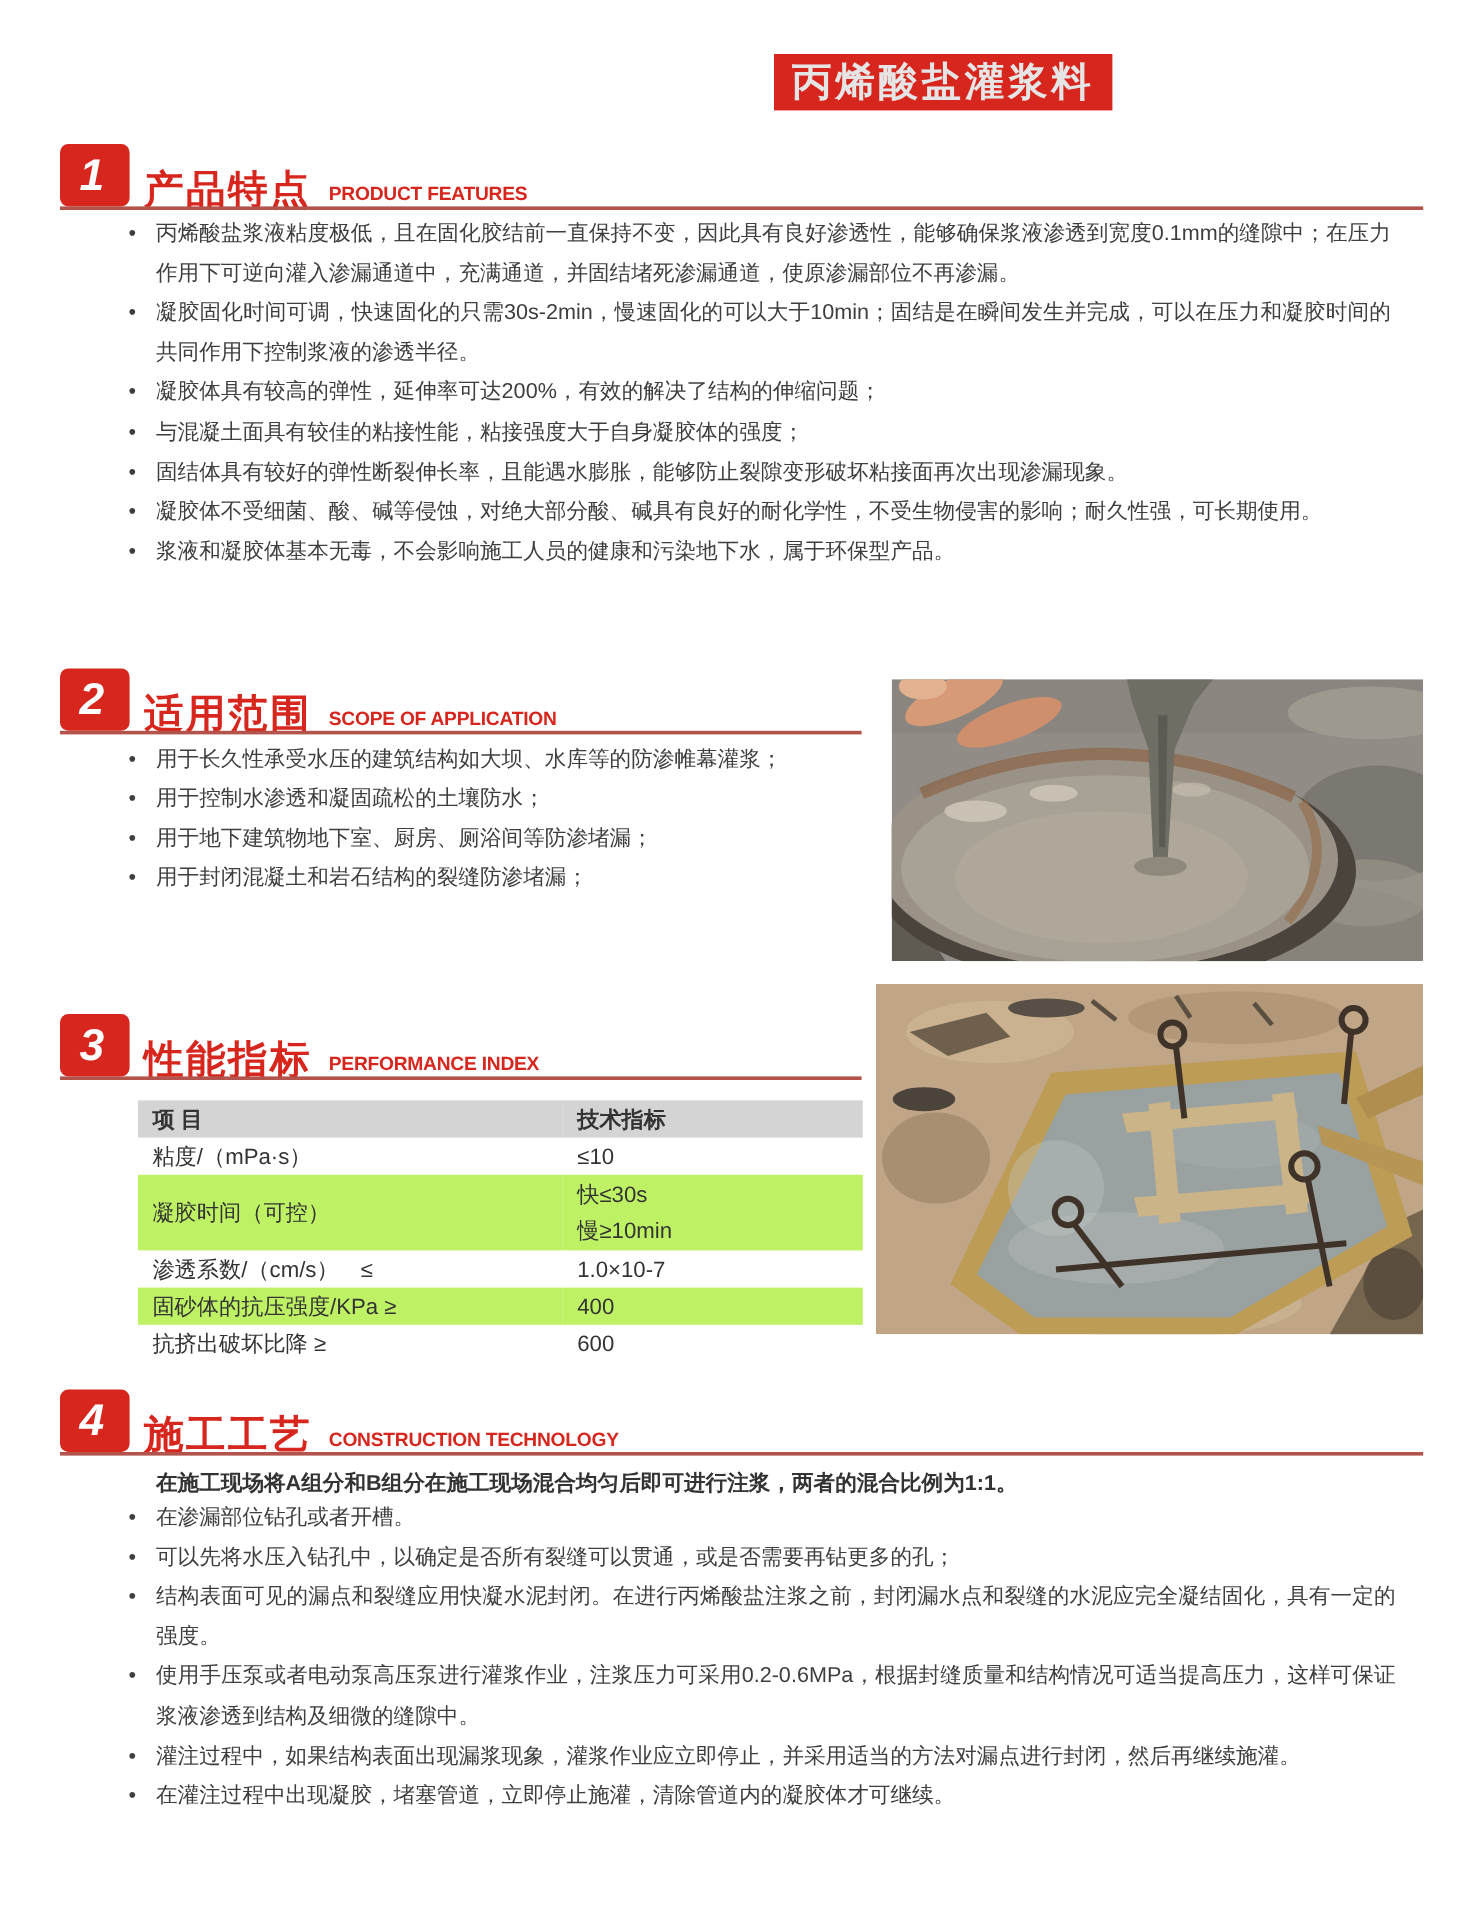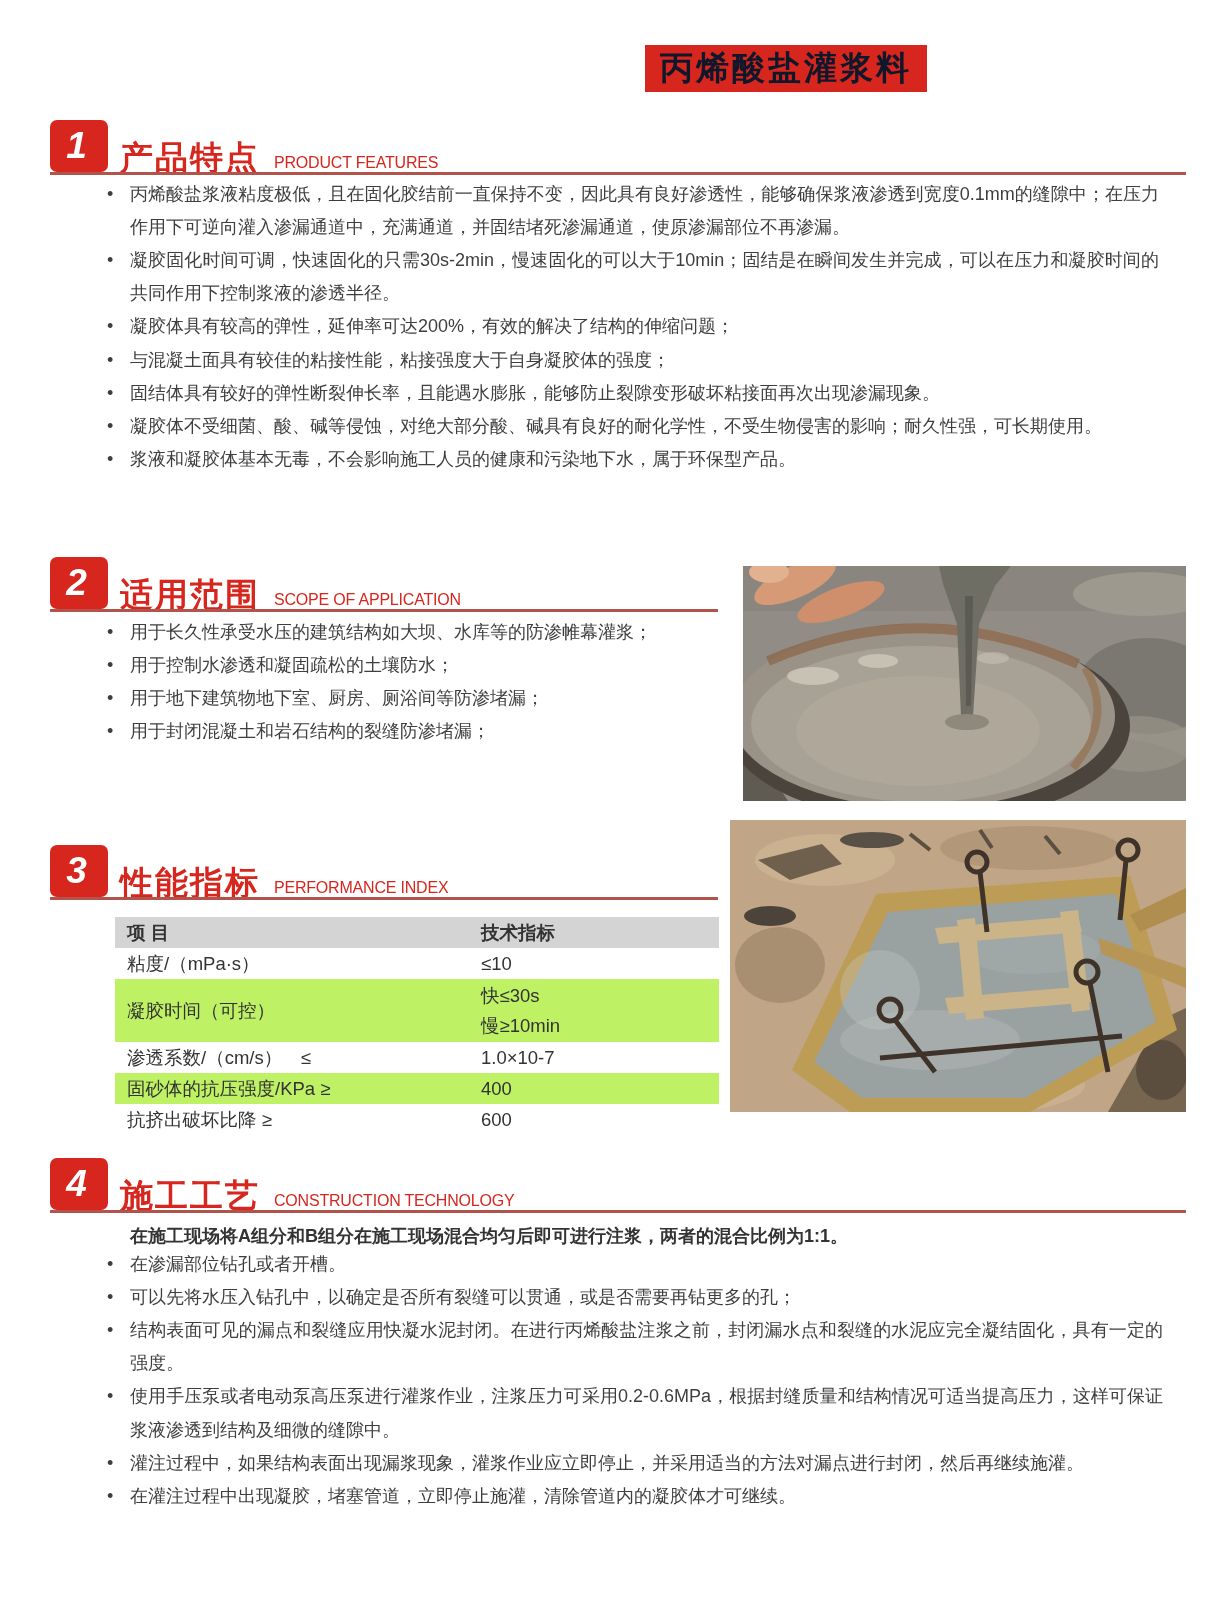--- a/index.html
+++ b/index.html
@@ -1,30 +1,30 @@
 <!DOCTYPE html>
 <html><head>
 <meta charset="utf-8">
 <style>
   html,body{margin:0;padding:0;background:#ffffff;}
   .page{position:relative;width:1232px;height:1600px;background:#fff;overflow:hidden;
         font-family:"Liberation Sans","DejaVu Sans",sans-serif;}
 
   
-  .banner{position:absolute;left:645px;top:45px;height:47px;background:#d7261d;color:#0f172a;
+  .banner{position:absolute;left:645px;top:45px;height:47px;background:#d7261d;color:#e5e5e5;
           display:flex;align-items:center;padding:0 15px;font-size:33px;font-weight:700;letter-spacing:3px;}
 
   
   .sec-head{position:absolute;left:0;width:1232px;height:55px;}
   .numbox{position:absolute;left:50px;top:0;width:58px;height:52px;background:#d7261d;border-radius:7px;
           color:#fff;font-style:italic;font-weight:700;font-size:37px;
           display:flex;align-items:center;justify-content:center;padding-right:5px;box-sizing:border-box;}
   .titles{position:absolute;left:120px;bottom:1px;display:flex;align-items:flex-end;gap:14px;white-space:nowrap;}
   .zh{color:#d7261d;font-size:33px;font-weight:700;line-height:1;letter-spacing:2px;}
-  .en{color:#d7261d;font-size:16px;font-weight:400;line-height:1;padding-bottom:3px;letter-spacing:-0.2px;}
+  .en{color:#d7261d;font-size:16px;font-weight:700;line-height:1;padding-bottom:3px;letter-spacing:-0.2px;}
   .rule{position:absolute;left:50px;top:52px;height:3px;background:#b2544b;}
   .rule.long{width:1136px;}
   .rule.short{width:668px;}
 
   
   .bullets{position:absolute;margin:0;padding:0;list-style:none;}
   .bullets li{position:relative;padding-left:33px;font-size:18px;line-height:1.84;color:#3e3e3e;text-align:justify;}
   .bullets li::before{content:"•";position:absolute;left:10px;top:0;color:#3e3e3e;}
 
   .intro{position:absolute;left:130px;top:1220px;width:1040px;font-size:18px;font-weight:700;

